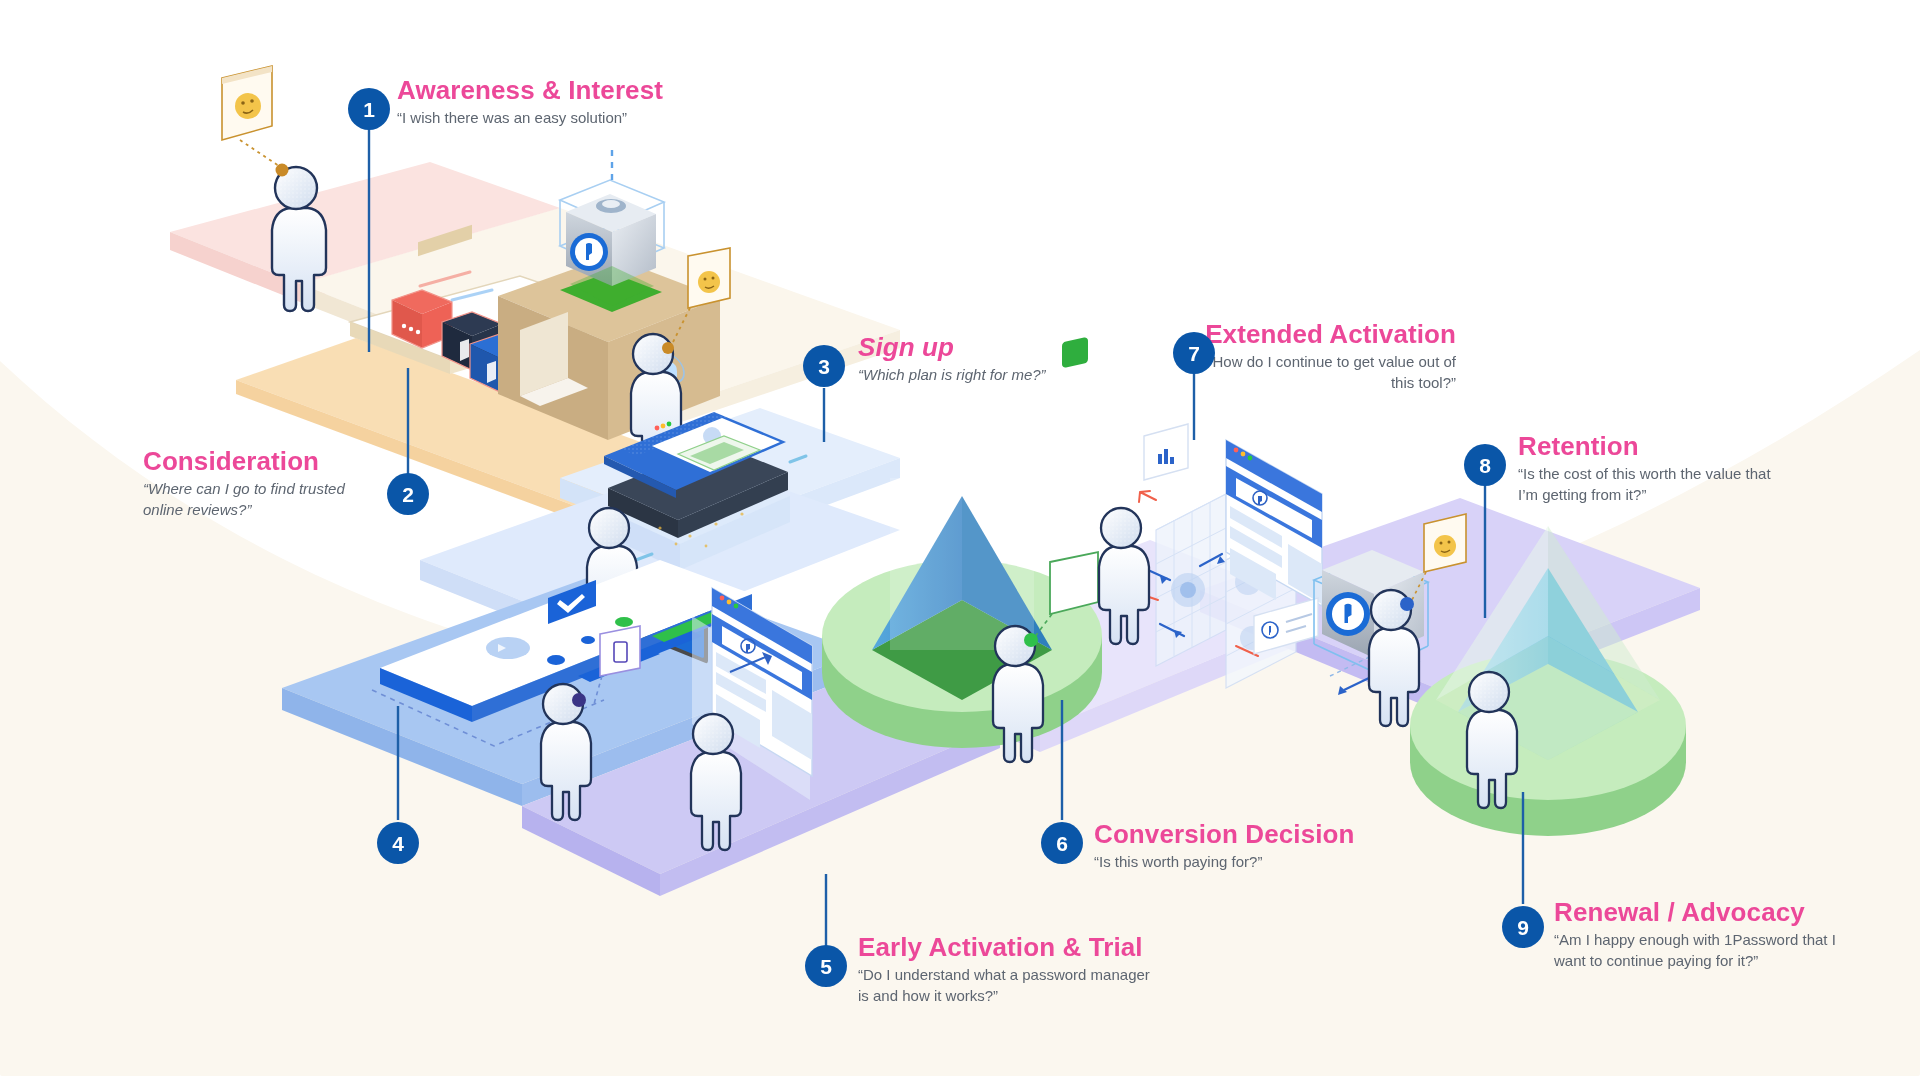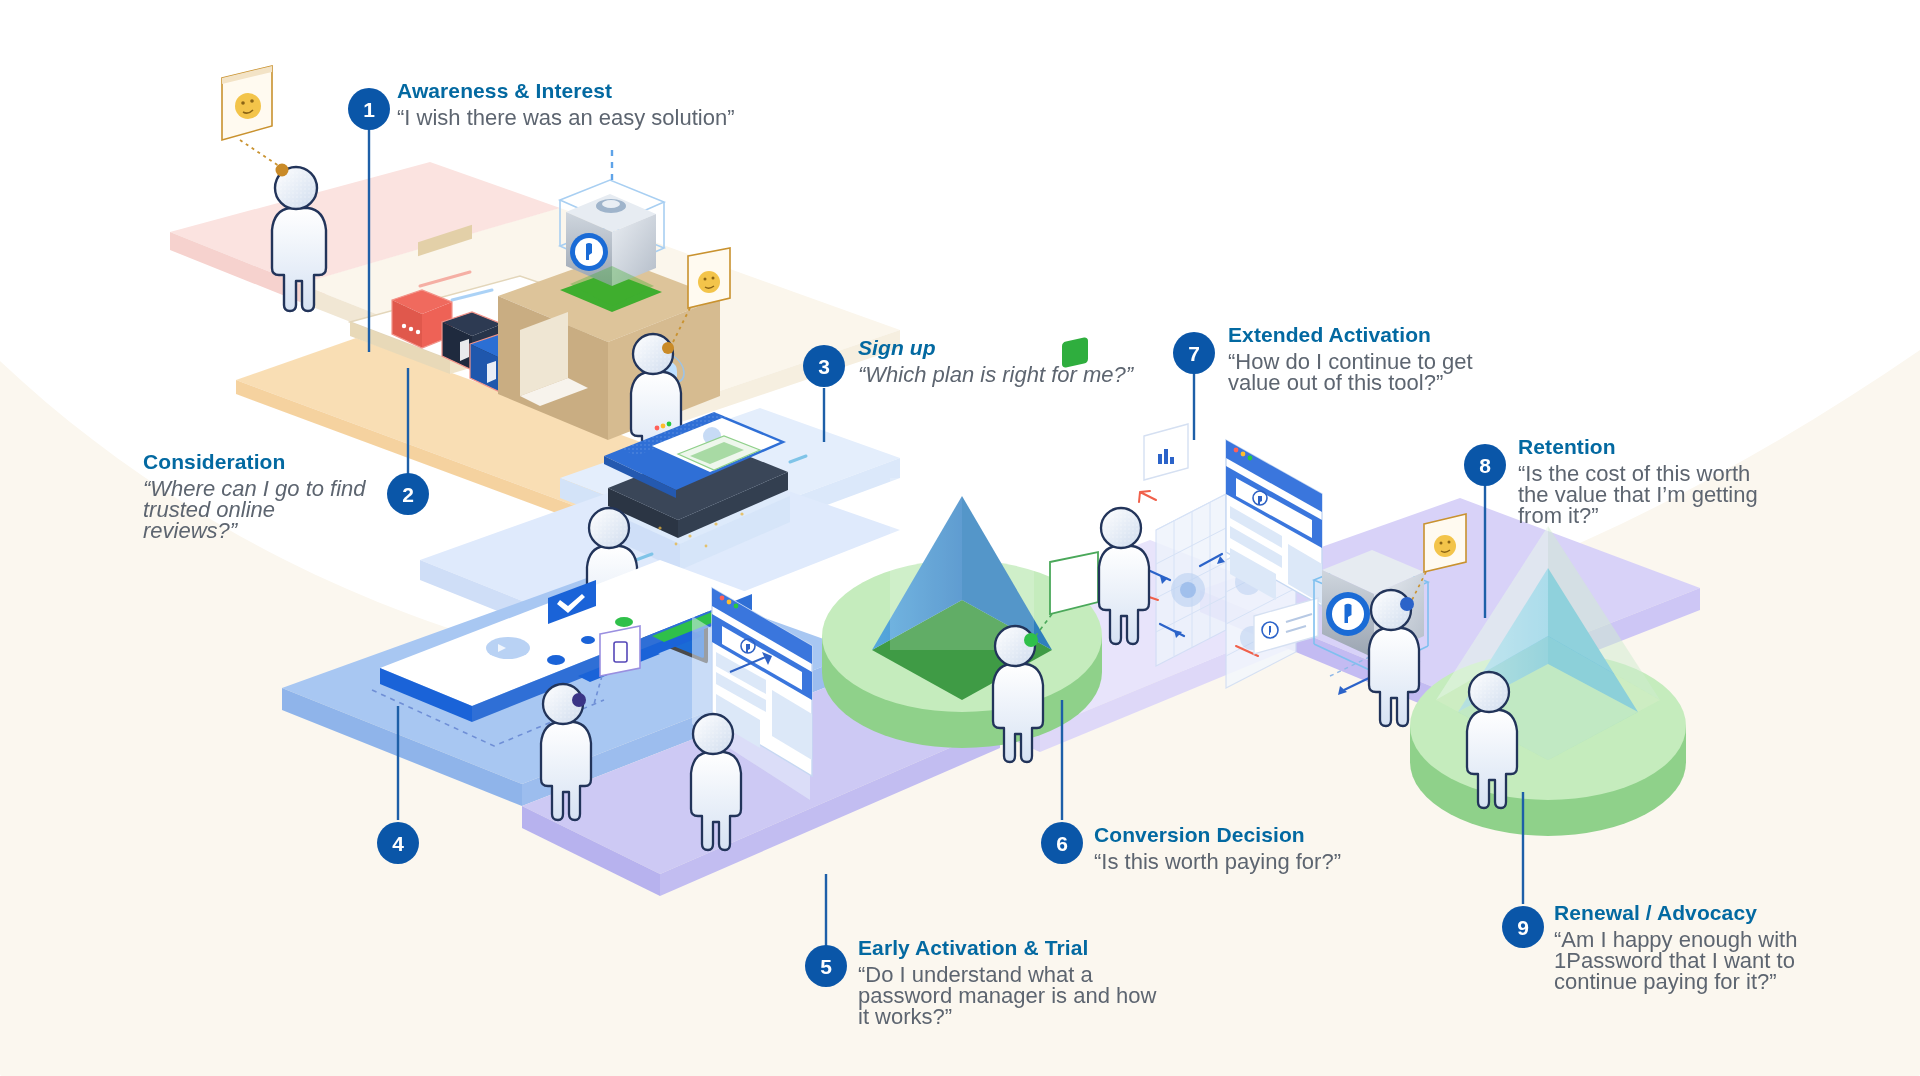--- a/index.html
+++ b/index.html
@@ -7,25 +7,25 @@
   body{
     width:1920px;height:1076px;overflow:hidden;position:relative;
     background:#ffffff;
     font-family:"Liberation Sans","DejaVu Sans",sans-serif;
   }
   #stage{position:absolute;inset:0;width:1920px;height:1076px;}
   #bgsvg,#artsvg{position:absolute;left:0;top:0;width:1920px;height:1076px;}
 
   .label-block{position:absolute;}
   .step-title{
-    color:#0369a1;font-weight:bold;font-size:21px;line-height:25px;
+    color:#ec4899;font-weight:bold;font-size:26px;line-height:25px;
     letter-spacing:.1px;white-space:nowrap;margin:0 0 4px 0;
   }
   .step-quote{
-    color:#5d6570;font-size:22px;line-height:21px;margin:0;
+    color:#5d6570;font-size:15px;line-height:21px;margin:0;
   }
   .badge{
     position:absolute;width:42px;height:42px;border-radius:50%;
     background:#0a56a8;color:#fff;font-size:21px;font-weight:bold;
     display:flex;align-items:center;justify-content:center;
     line-height:1;
   }
   .wrap-2 .step-quote{width:230px;font-style:italic;}
   .wrap-4 .step-quote{width:268px;}
   .wrap-5 .step-quote{width:300px;}
@@ -526,21 +526,21 @@
   </div>
 
   <div class="label-block" style="left:1094px;top:822px;">
     <p class="step-title">Conversion Decision</p>
     <p class="step-quote">“Is this worth paying for?”</p>
   </div>
   <div class="badge" style="left:1041px;top:822px;">
     <span>6</span>
   </div>
 
-  <div class="label-block wrap-7" style="left:1228px;top:322px;">
+  <div class="label-block wrap-7" style="left:1194px;top:322px;text-align:right;">
     <p class="step-title">Extended Activation</p>
     <p class="step-quote">“How do I continue to get value out of this tool?”</p>
   </div>
   <div class="badge" style="left:1173px;top:332px;">
     <span>7</span>
   </div>
 
   <div class="label-block wrap-8" style="left:1518px;top:434px;">
     <p class="step-title">Retention</p>
     <p class="step-quote">“Is the cost of this worth the value that I’m getting from it?”</p>

